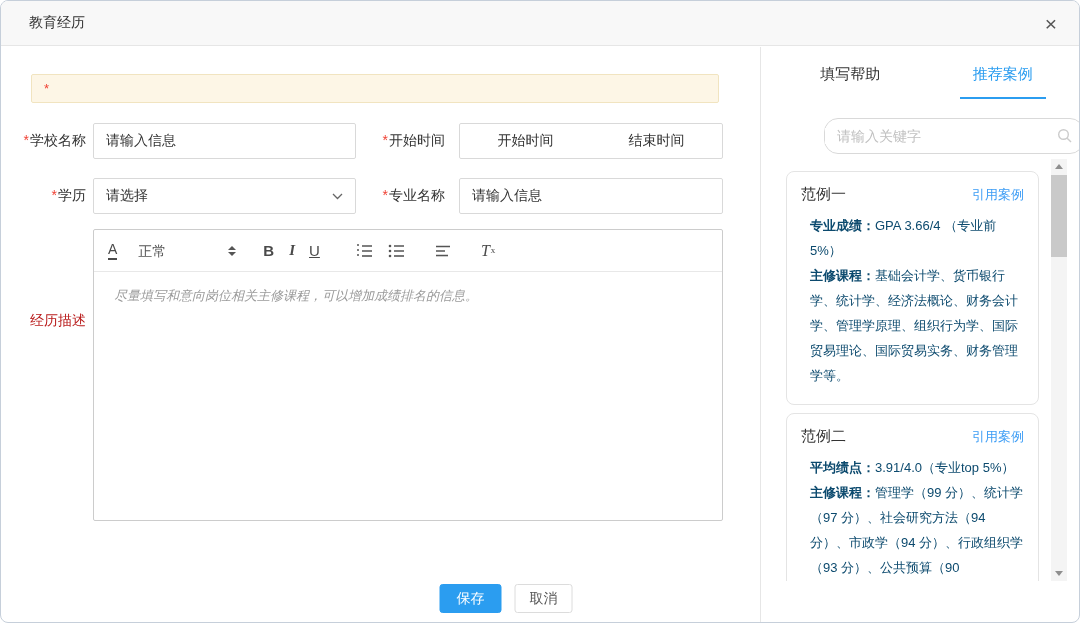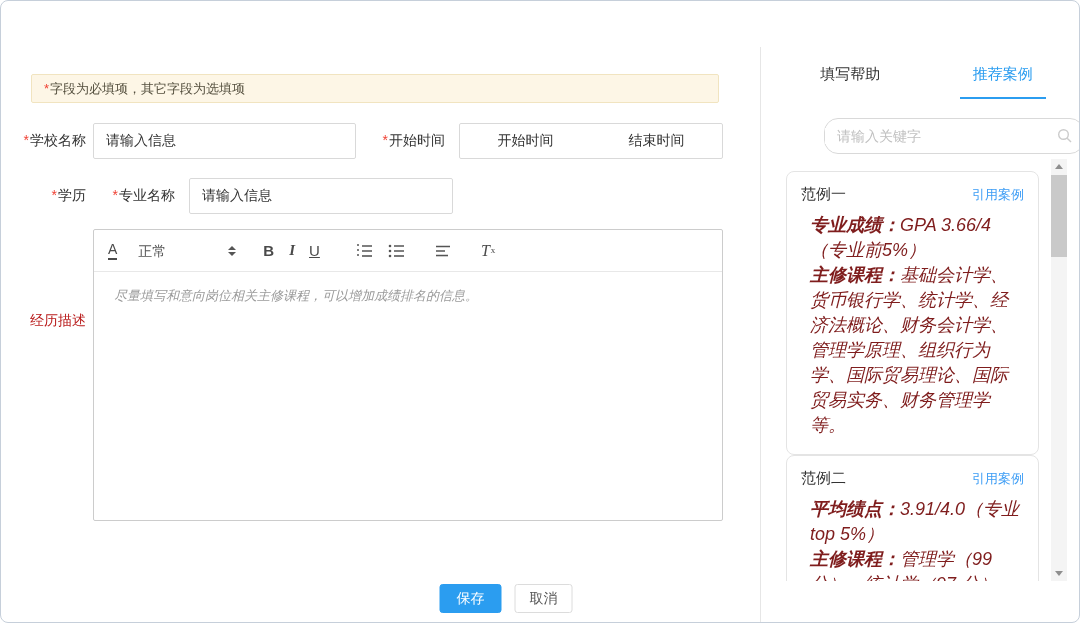--- a/index.html
+++ b/index.html
@@ -79,66 +79,77 @@
 
   .search { position:absolute; top:71px; left:24px; width:260px; height:36px;
             border:1px solid #d9d9d9; border-radius:14px; display:flex; align-items:center; background:#fff;margin-left:38px; }
   .search input { flex:1; border:none; outline:none; padding:0 12px; font-size:14px; color:#333;
                   font-family:"Liberation Sans", sans-serif; min-width:0; }
   .search input::placeholder { color:#c0c0c0; }
   .search .mag { margin-right:10px; flex:none; cursor:pointer; }
 
   .cases { position:absolute; top:124px; left:24px; width:253px; bottom:41px; overflow:hidden; }
   .card { border:1px solid #e4e4e4; border-radius:8px; background:#fff;
-          padding:13px 14px 16px; margin-bottom:0; }
+          padding:13px 14px 16px; margin-bottom:8px; }
   .card-head { display:flex; align-items:center; }
   .card-title { font-size:15px; color:#333; }
   .card-link { margin-left:auto; font-size:13px; color:#3b9cf5; cursor:pointer; }
-  .card-body { margin-top:9px; padding-left:9px; font-size:18px; line-height:25px; color:#7f1d1d;
-               word-break:break-all;font-style:italic; }
+  .card-body { margin-top:9px; padding-left:9px; font-size:13px; line-height:25px; color:#0c4a6e;
+               word-break:break-all; }
   .card-body p { margin:0; }
   .card-body b { font-weight:bold; }
 
   
   .scrollbar { position:absolute; top:112px; bottom:41px; right:12px; width:16px; background:#f4f4f4; }
   .sb-up, .sb-down { position:absolute; left:4px; width:0; height:0;
                      border-left:4px solid transparent; border-right:4px solid transparent; }
   .sb-up   { top:5px;    border-bottom:5px solid #8f8f8f; }
   .sb-down { bottom:5px; border-top:5px solid #8f8f8f; }
   .sb-thumb { position:absolute; top:16px; left:0; width:16px; height:82px; background:#c9c9c9; }
 
   svg { display:block; }
 </style>
 </head>
 <body>
 
 <div class="modal">
 
+  <div class="header">
+    <span class="title">教育经历</span>
+    <span class="close">×</span>
+  </div>
 
   <div class="bodywrap">
 
     <div class="left">
 
       <div class="banner">
         <span class="req">*</span>
-        <span>字段为必填项，其它字段为选填项</span>
       </div>
 
       <div class="row row1">
         <span class="lbl"><span class="req">*</span><span>学校名称</span></span>
         <input class="ctl input1" type="text" value="请输入信息" style="">
         <span class="lbl2"><span class="req">*</span><span>开始时间</span></span>
         <div class="ctl datebox">
           <span>开始时间</span>
           <span>结束时间</span>
         </div>
       </div>
 
       <div class="row row2">
         <span class="lbl"><span class="req">*</span><span>学历</span></span>
+        <div class="ctl select">
+          <span>请选择</span>
+          <span class="chev">
+            <svg width="11" height="7" viewBox="0 0 11 7">
+                <polyline points="1,1 5.5,5.5 10,1" fill="none" stroke="#666" stroke-width="1.3"></polyline>
+              </svg>
+          </span>
+        </div>
         <span class="lbl2"><span class="req">*</span><span>专业名称</span></span>
         <input class="ctl input2" type="text" value="请输入信息" style="">
       </div>
 
       <div class="desc-label">经历描述</div>
 
       <div class="editor">
         <div class="toolbar">
           <span class="tool t-a">A</span>
           <span class="tool t-size">正常</span>

